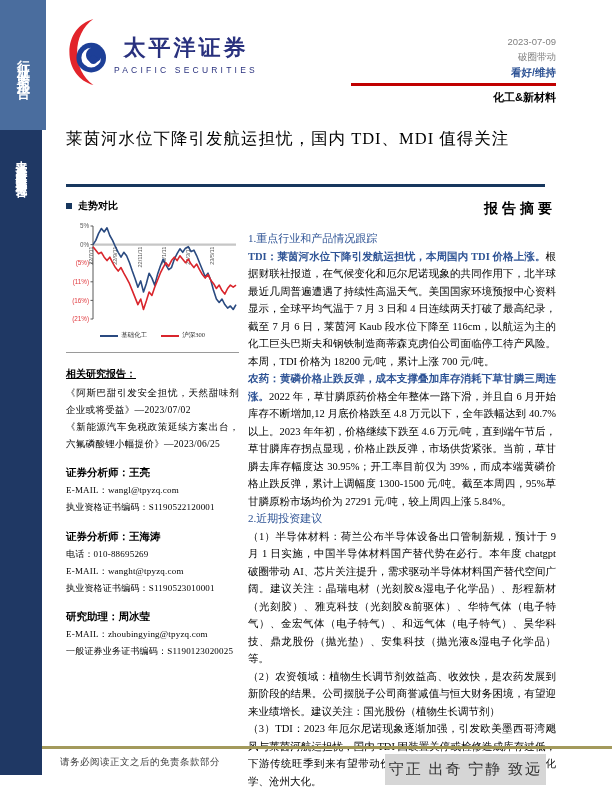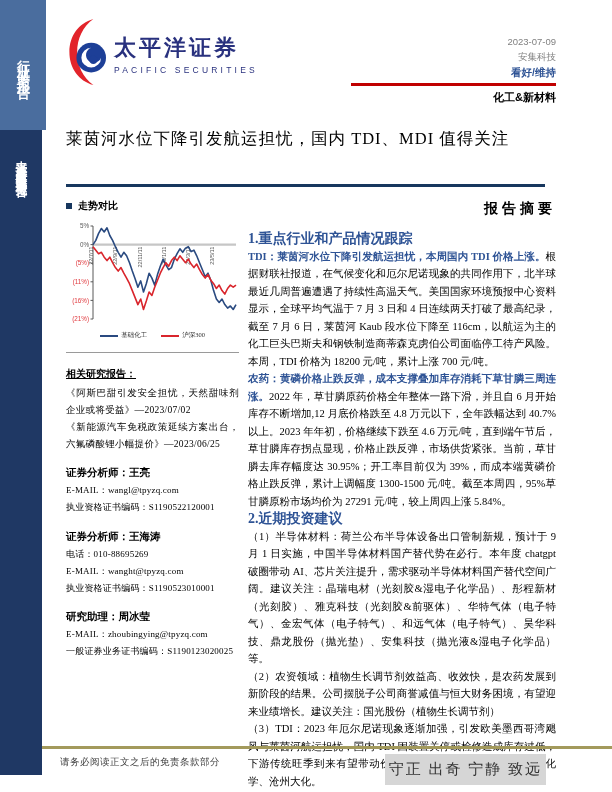--- a/index.html
+++ b/index.html
@@ -10,21 +10,21 @@
   .side-top{position:absolute;left:0;top:0;width:46px;height:130px;background:#4a6d9e;}
   .side-top span{position:absolute;left:50%;top:50%;transform:translate(-50%,-50%);
       writing-mode:vertical-rl;color:#fff;font-size:13px;letter-spacing:5px;font-weight:bold;}
   .side-main{position:absolute;left:0;top:130px;width:42px;height:645px;background:#1f3864;}
   .side-main span{position:absolute;left:50%;top:22px;transform:translateX(-50%);
       writing-mode:vertical-rl;color:#fff;font-size:11.5px;letter-spacing:1.5px;font-weight:bold;}
 
   
   .logo{position:absolute;left:68px;top:16px;display:flex;align-items:center;}
   .logo-txt{margin-left:8px;color:#29317e;}
-  .logo-cn{font-size:22px;font-weight:bold;letter-spacing:3px;font-family:"Liberation Sans",sans-serif;}
+  .logo-cn{font-size:22px;font-weight:bold;letter-spacing:3px;font-family:"Liberation Sans",sans-serif;text-align:center;}
   .logo-en{font-size:8.5px;letter-spacing:3.2px;font-family:"Liberation Sans",sans-serif;margin-top:2px;}
   .hdr-right{position:absolute;right:56px;top:22px;text-align:right;font-family:"Liberation Sans",sans-serif;margin-top:12px;}
   .hdr-date,.hdr-type{font-size:9.5px;color:#808080;line-height:15px;}
   .hdr-rating{font-size:10.5px;color:#2e5395;line-height:16px;font-weight:bold;}
   .hdr-redline{width:205px;height:3px;background:#c00000;margin:3px 0 4px auto;}
   .hdr-industry{font-size:11px;color:#000;font-weight:bold;}
 
   
   .title{position:absolute;left:66px;top:128px;width:495px;font-size:16.5px;letter-spacing:1px;color:#000;}
   .title-rule{position:absolute;left:66px;top:184px;width:479px;height:3px;background:#17375e;}
@@ -39,21 +39,21 @@
   .legend .sw{width:18px;height:2px;margin-right:3px;}
   .lsep{border:none;border-top:1px solid #9a9a9a;margin:12px 0 14px 0;}
   .rel-head{font-size:10px;font-weight:bold;margin-bottom:4px;text-decoration:underline;}
   .rel-item{font-size:9.5px;line-height:1.8;text-align:justify;letter-spacing:0.3px;}
   .an-head{font-size:10.5px;font-weight:bold;margin-top:13px;margin-bottom:2px;}
   .an-line{font-size:9px;line-height:1.9;color:#000;letter-spacing:0.2px;}
 
   
   .rcol{position:absolute;left:248px;top:200px;width:308px;}
   .sum-head{font-size:14px;font-weight:bold;letter-spacing:4px;margin-bottom:12px;text-align:right;}
-  .sec-heading{font-size:14px;font-weight:bold;color:#2e5395;line-height:17.5px;}
+  .sec-heading{font-size:11px;font-weight:normal;color:#2e5395;line-height:17.5px;}
   .para{font-size:10.5px;line-height:17.5px;text-align:justify;}
   .lead-blue{color:#2e5395;font-weight:bold;}
 
   
   .gold-rule{position:absolute;left:42px;right:0;top:746px;height:2.5px;background:#a39a5c;}
   .foot-disclaimer{position:absolute;left:60px;top:756px;font-size:9.5px;color:#404040;letter-spacing:0.5px;}
   .foot-motto{position:absolute;right:66px;top:754px;font-size:15px;color:#333;background:#d6d6d6;
       padding:6px 4px;letter-spacing:2px;}
   svg text{font-family:"Liberation Sans",sans-serif;}
 </style>
@@ -77,21 +77,21 @@
     </svg>
   </span>
   <span class="logo-txt">
     <div class="logo-cn">太平洋证券</div>
     <div class="logo-en">PACIFIC SECURITIES</div>
   </span>
 </div>
 
 <div class="hdr-right">
   <div class="hdr-date">2023-07-09</div>
-  <div class="hdr-type">安集科技</div>
+  <div class="hdr-type">破圈带动</div>
   <div class="hdr-rating">看好/维持</div>
   <div class="hdr-redline"></div>
   <div class="hdr-industry">化工&amp;新材料</div>
 </div>
 
 <div class="title">莱茵河水位下降引发航运担忧，国内 TDI、MDI 值得关注</div>
 <div class="title-rule"></div>
 
 <div class="lcol">
   <div class="trend-head">

